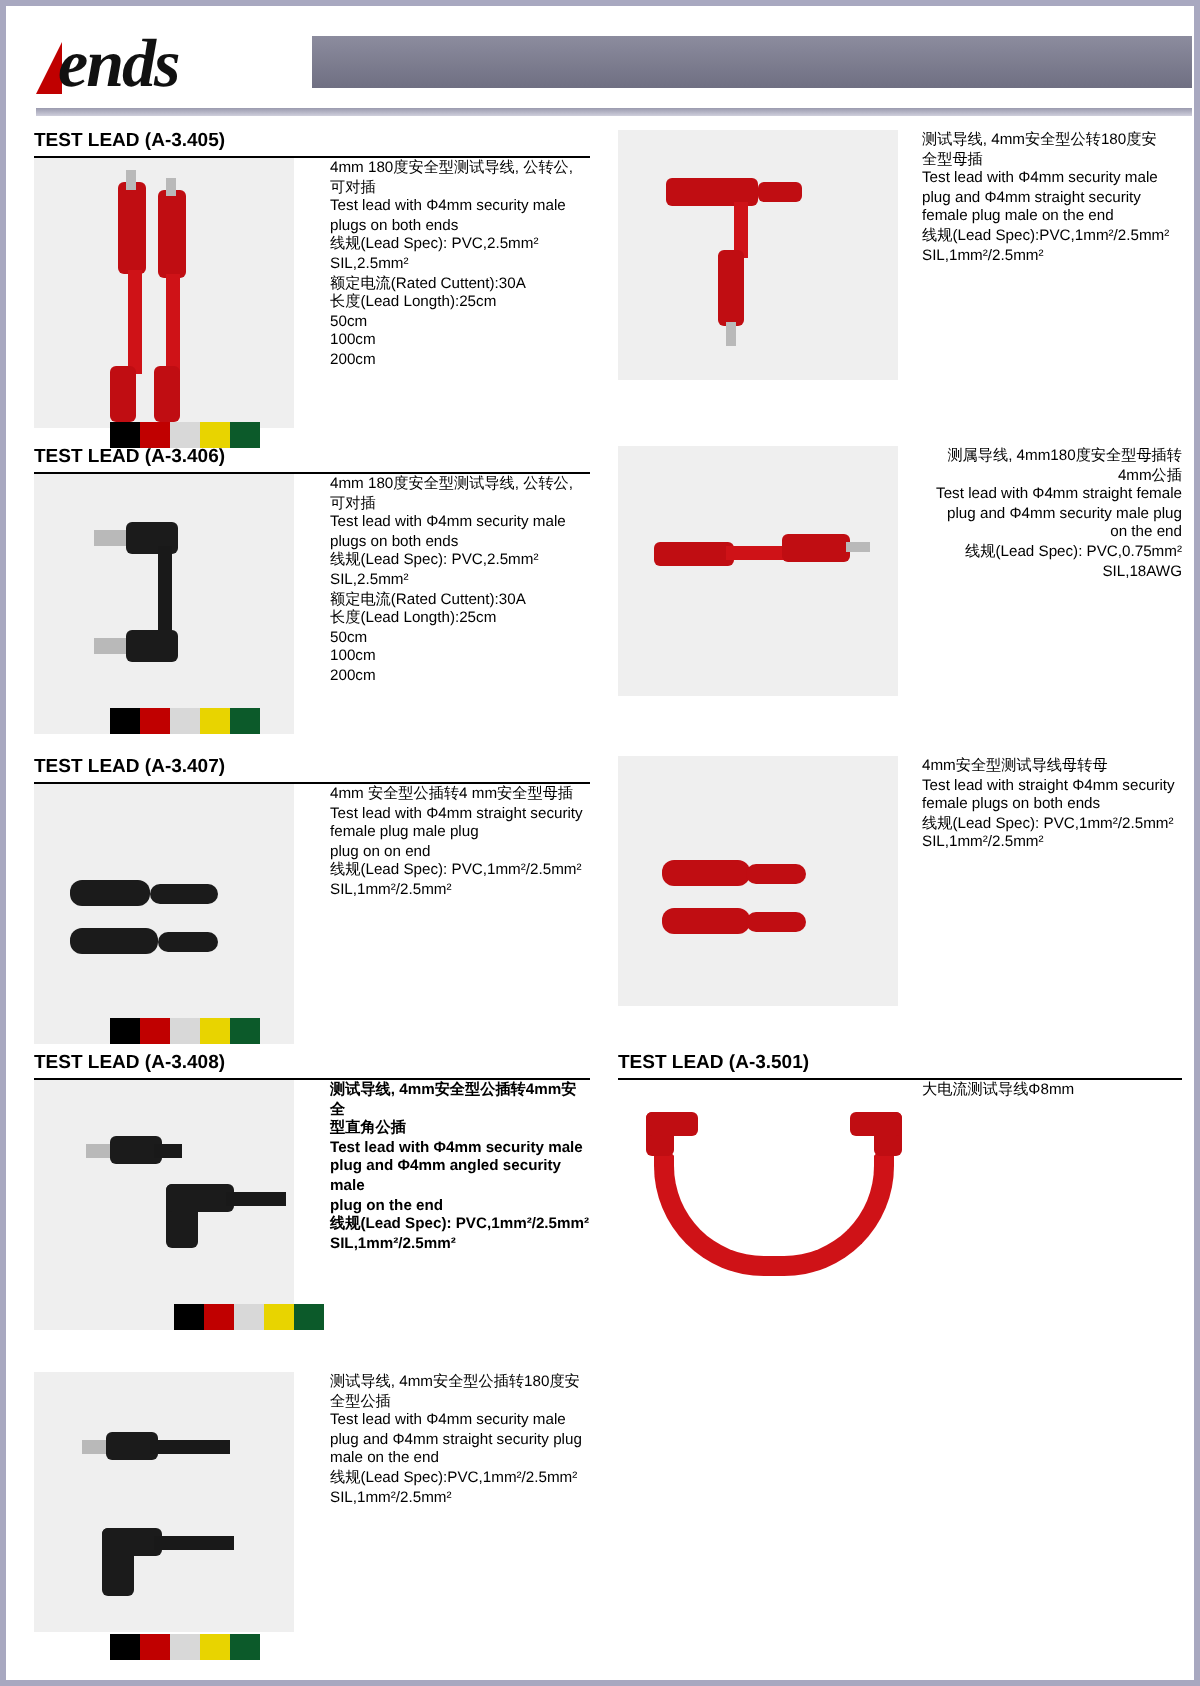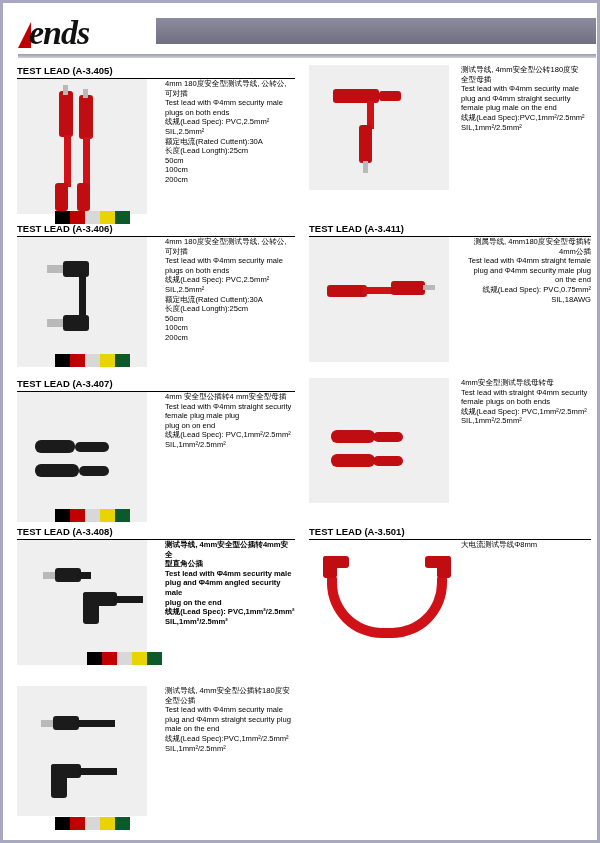--- a/index.html
+++ b/index.html
@@ -178,21 +178,20 @@
     <div class="swatch" style="left:38px;top:131px;">
       <div style="background:#000000"></div>
         <div style="background:#c00000"></div>
         <div style="background:#d8d8d8"></div>
         <div style="background:#e8d400"></div>
         <div style="background:#0c5a2a"></div>
     </div>
   </div>
 
   <div class="cell" style="left:306px; top:220px; width:282px;">
-    <div class="cell-title">TEST LEAD (A-3.411)</div>
     <div class="cell-body" style="height:135px;text-align:right;">
       <div class="photo" style="width:140px;height:125px;">
         <div class="plug-red rnd" style="left:18px;top:48px;width:40px;height:12px;"></div>
         <div class="wire-red" style="left:54px;top:50px;width:32px;height:7px;"></div>
         <div class="plug-red rnd" style="left:82px;top:44px;width:34px;height:14px;"></div>
         <div class="pin" style="left:114px;top:48px;width:12px;height:5px;"></div>
       </div>
       <div class="spec" style="left:152px;top:0;width:130px;">测属导线, 4mm180度安全型母插转
 4mm公插
 Test lead with Φ4mm straight female

